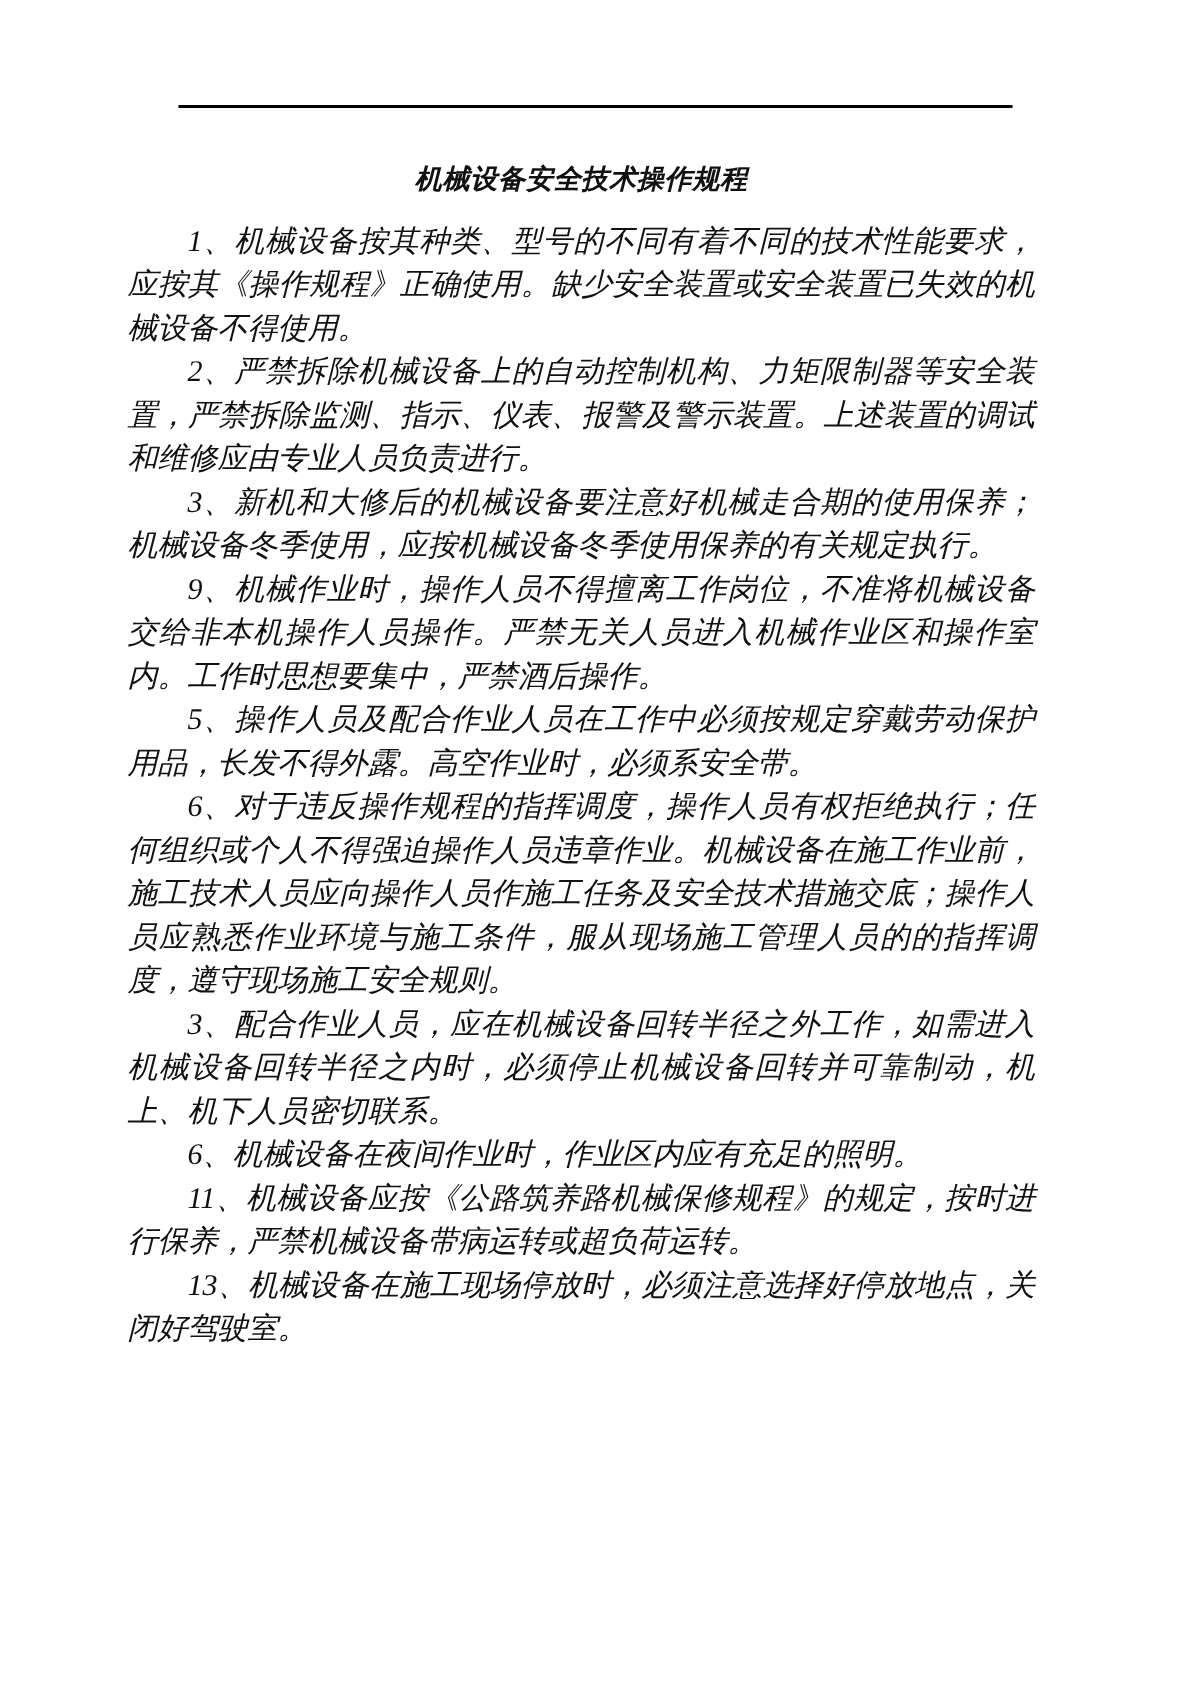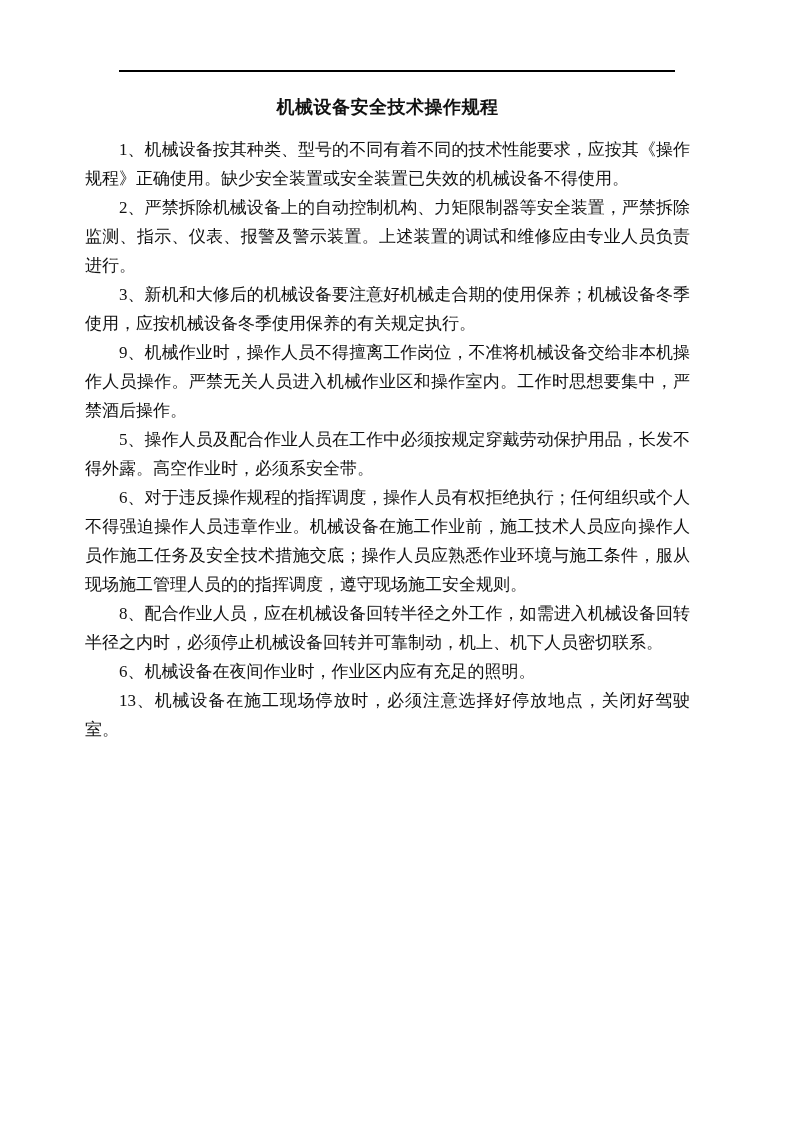--- a/index.html
+++ b/index.html
@@ -19,50 +19,52 @@
   .header-rule {
     position: absolute;
     top: 70px;
     left: 119px;
     width: 556px;
     height: 2px;
     background: #000000;
   }
   .content {
     position: absolute;
-    top: 0;
+    top: 12px;
     left: 85px;
     width: 605px;
+    font-style: italic;
   }
   .doc-title {
     margin: 92px 0 13px 0;
     font-size: 18px;
     font-weight: 700;
     line-height: 30px;
     text-align: center;
     letter-spacing: 0.5px;
   }
   .body-para {
     margin: 0;
-    font-size: 17px;
+    font-size: 20px;
     line-height: 29px;
     text-align: justify;
     text-indent: 2em;
   }
 </style>
 </head>
 <body>
 
 <div class="page">
   <div class="header-rule"></div>
   <div class="content">
     <h1 class="doc-title">机械设备安全技术操作规程</h1>
     <p class="body-para">1、机械设备按其种类、型号的不同有着不同的技术性能要求，应按其《操作规程》正确使用。缺少安全装置或安全装置已失效的机械设备不得使用。</p>
     <p class="body-para">2、严禁拆除机械设备上的自动控制机构、力矩限制器等安全装置，严禁拆除监测、指示、仪表、报警及警示装置。上述装置的调试和维修应由专业人员负责进行。</p>
     <p class="body-para">3、新机和大修后的机械设备要注意好机械走合期的使用保养；机械设备冬季使用，应按机械设备冬季使用保养的有关规定执行。</p>
     <p class="body-para">9、机械作业时，操作人员不得擅离工作岗位，不准将机械设备交给非本机操作人员操作。严禁无关人员进入机械作业区和操作室内。工作时思想要集中，严禁酒后操作。</p>
     <p class="body-para">5、操作人员及配合作业人员在工作中必须按规定穿戴劳动保护用品，长发不得外露。高空作业时，必须系安全带。</p>
     <p class="body-para">6、对于违反操作规程的指挥调度，操作人员有权拒绝执行；任何组织或个人不得强迫操作人员违章作业。机械设备在施工作业前，施工技术人员应向操作人员作施工任务及安全技术措施交底；操作人员应熟悉作业环境与施工条件，服从现场施工管理人员的的指挥调度，遵守现场施工安全规则。</p>
-    <p class="body-para">8、配合作业人员，应在机械设备回转半径之外工作，如需进入机械设备回转半径之内时，必须停止机械设备回转并可靠制动，机上、机下人员密切联系。</p>
+    <p class="body-para">3、配合作业人员，应在机械设备回转半径之外工作，如需进入机械设备回转半径之内时，必须停止机械设备回转并可靠制动，机上、机下人员密切联系。</p>
     <p class="body-para">6、机械设备在夜间作业时，作业区内应有充足的照明。</p>
+    <p class="body-para">11、机械设备应按《公路筑养路机械保修规程》的规定，按时进行保养，严禁机械设备带病运转或超负荷运转。</p>
     <p class="body-para">13、机械设备在施工现场停放时，必须注意选择好停放地点，关闭好驾驶室。</p>
   </div>
 </div>
 
 </body></html>

